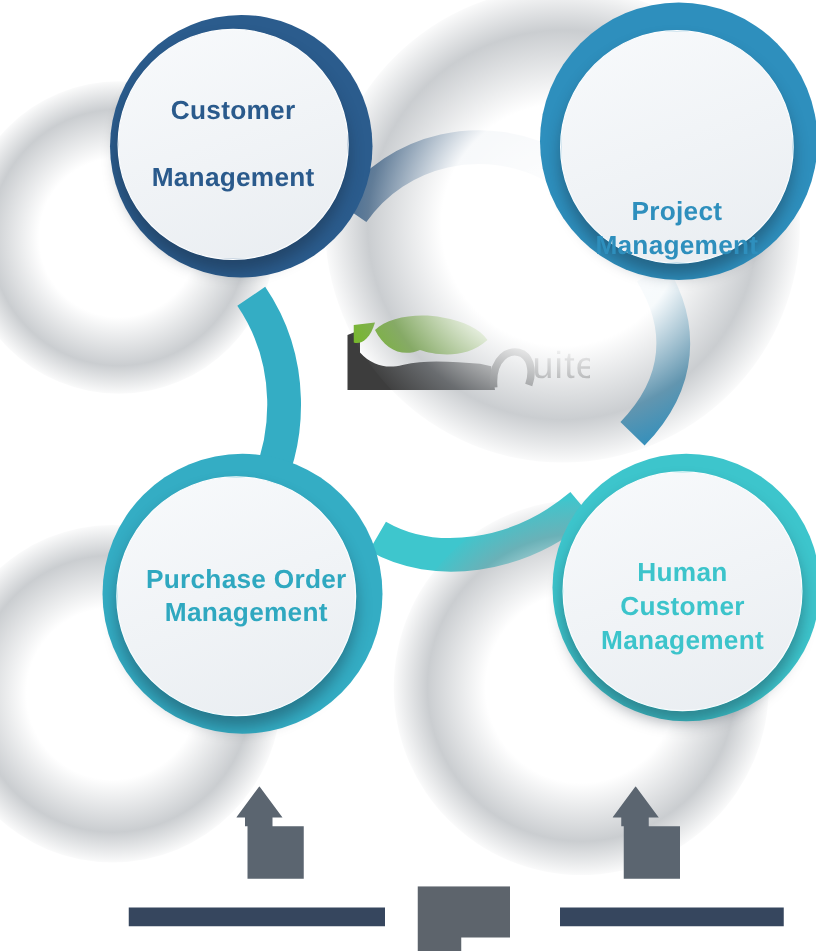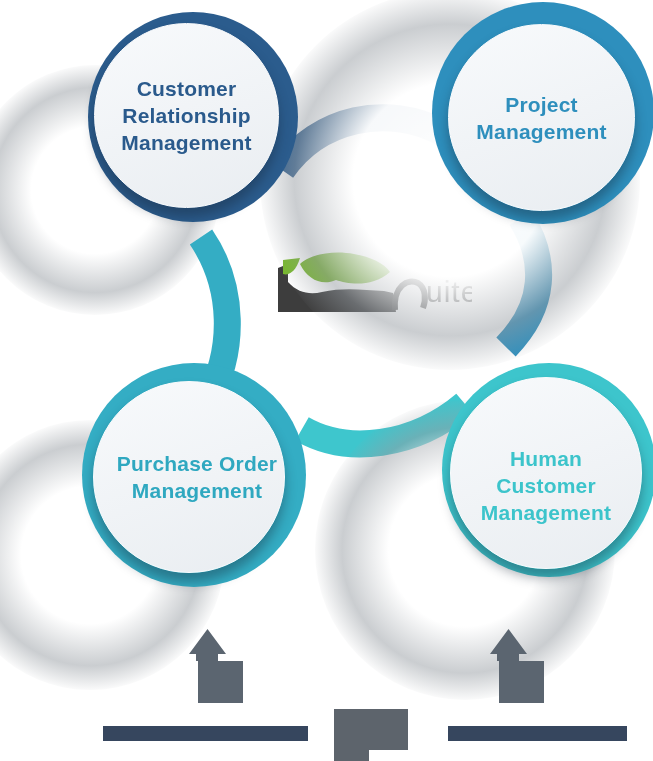--- a/index.html
+++ b/index.html
@@ -31,21 +31,21 @@
     background:linear-gradient(160deg,#f8fafc 0%,#e9edf1 100%);
     border:1px solid #fbfcfd;
     box-shadow:0 9px 12px rgba(20,35,50,0.38);
     display:flex;align-items:center;justify-content:center;text-align:center;
   }
   .node-label{font-weight:bold;font-size:21px;line-height:27px;letter-spacing:0.2px;}
   .node-crm          {left:88px; top:12px;  width:210px;height:210px;background:#2b5c8d;text-decoration:underline;}
   .node-crm-inner    {left:6px;  top:11px;  width:183px;height:183px;}
   .node-crm-inner .node-label{color:#2a5a8c;}
   .node-project      {left:432px;top:2px;   width:222px;height:222px;background:#2e8fbd;}
-  .node-project-inner{left:16px; top:22px;  width:185px;height:185px;}
+  .node-project-inner{left:16px; top:22px;  width:185px;height:185px;align-items:flex-end;}
   .node-project-inner .node-label{color:#2e8fbd;}
   .node-purchase      {left:82px;top:363px; width:224px;height:224px;background:#34adc4;}
   .node-purchase-inner{left:11px;top:18px;  width:190px;height:190px;}
   .node-purchase-inner .node-label{color:#2fa8c0;margin-left:16px;}
   .node-hrm          {left:442px;top:363px; width:214px;height:214px;background:#3dc5cc;}
   .node-hrm-inner    {left:8px;  top:14px;  width:190px;height:190px;}
   .node-hrm-inner .node-label{color:#3cc4cb;margin-top:24px;}
   
   .up-arrow{position:absolute;z-index:5;}
   .arrow-left{left:189px;top:629px;}
@@ -84,21 +84,21 @@
     <path d="M 207 401 C 235 352, 235 287, 201 237" stroke="#34adc4" stroke-width="27" fill="none"></path>
   </svg>
 
   <div class="blob blob-project"></div>
   <div class="blob blob-hrm"></div>
 
   <div class="node node-crm">
     <div class="node-inner node-crm-inner">
       <div class="node-label">
         <span>Customer</span><br>
-        <span>Relationship</span><br>
+        <br>
         <span>Management</span>
       </div>
     </div>
   </div>
 
   <div class="node node-project">
     <div class="node-inner node-project-inner">
       <div class="node-label">
         <span>Project</span><br>
         <span>Management</span>

